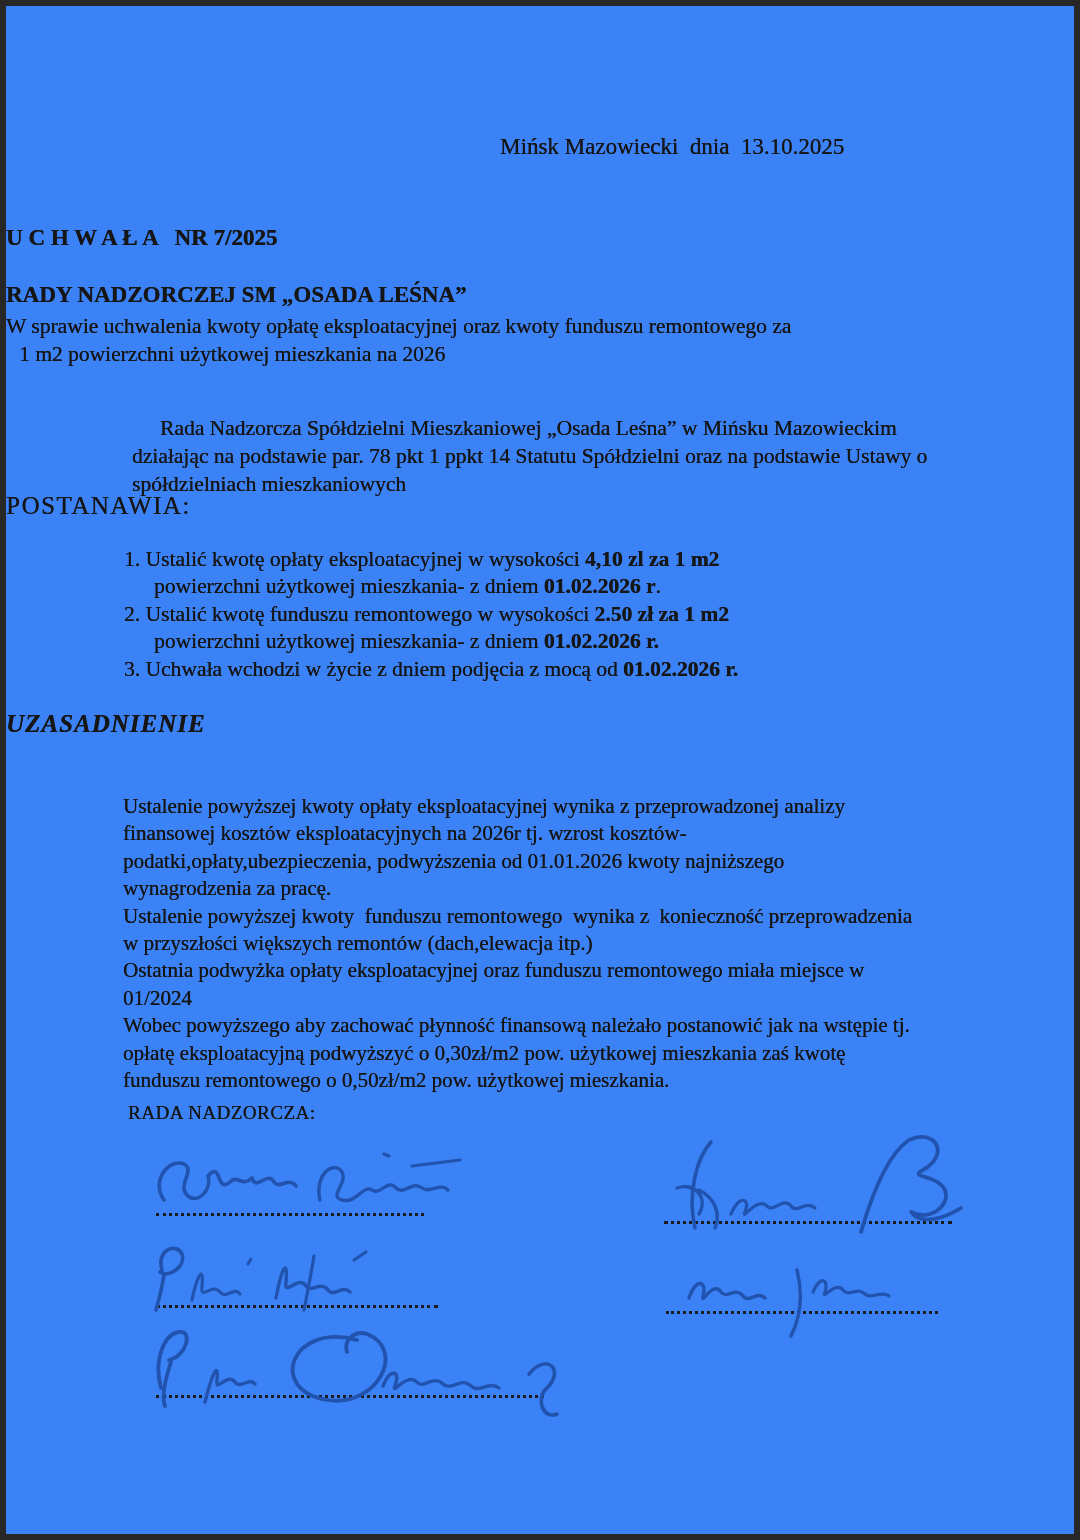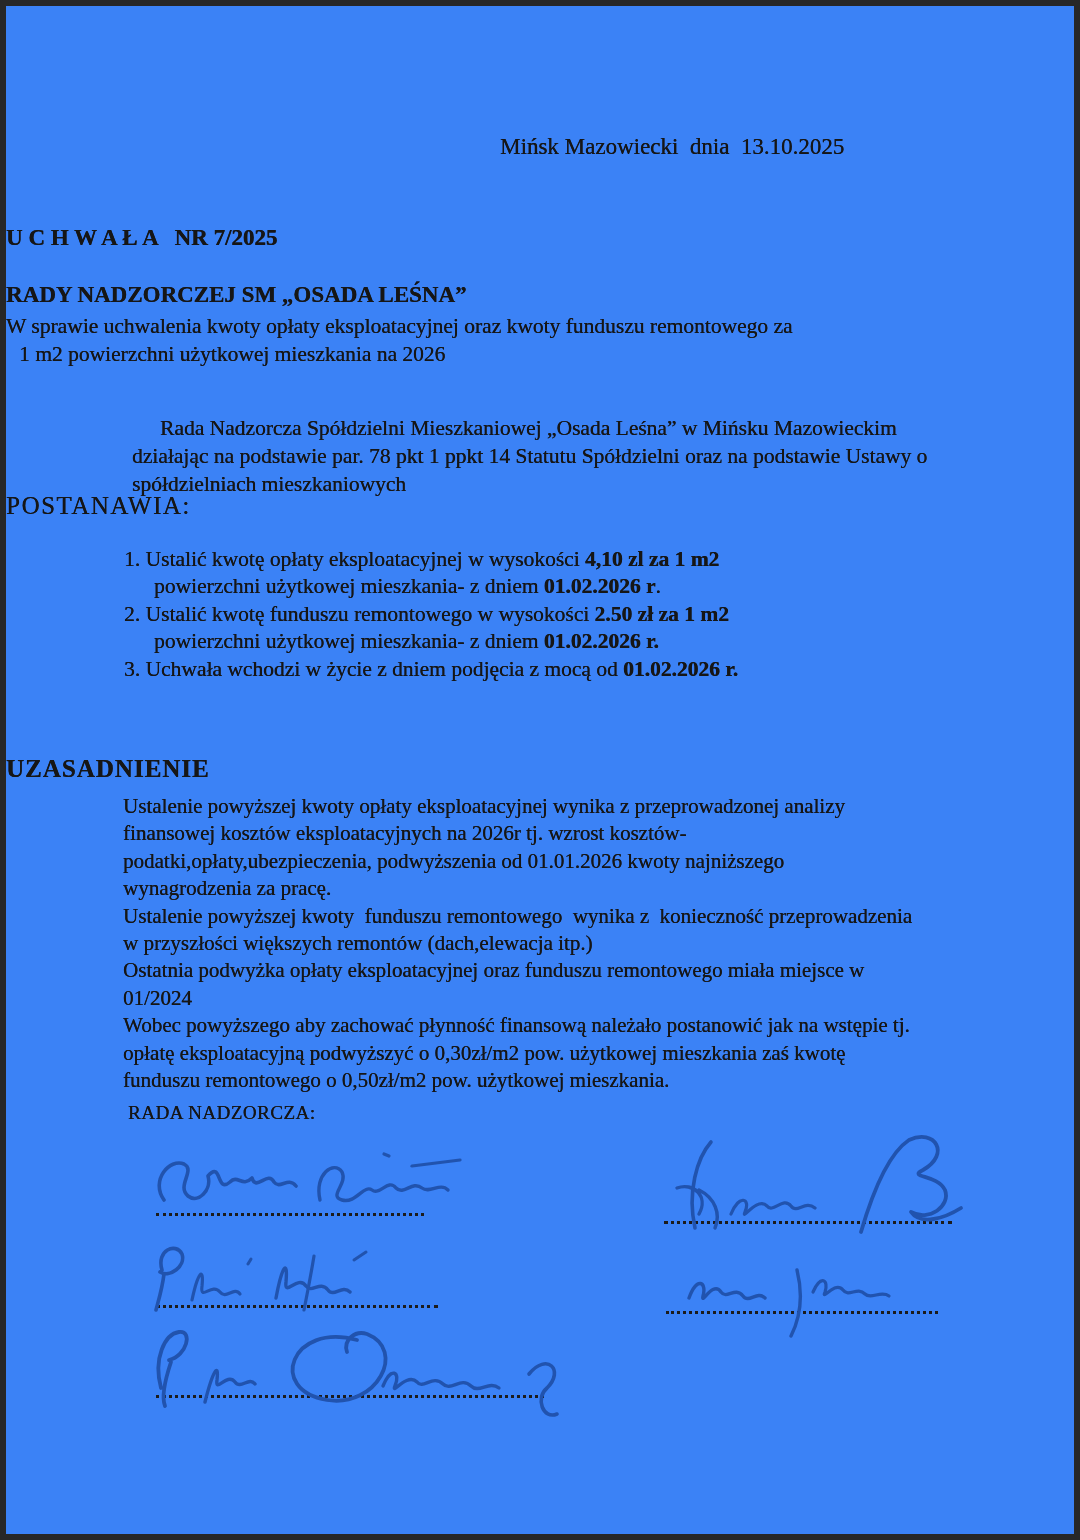--- a/index.html
+++ b/index.html
@@ -38,21 +38,21 @@
 
   .resolutions{
     position:absolute; left:118px; top:540px; width:870px;
     font-size:21.5px; line-height:27.4px;
   }
   .res-line{ white-space:pre-wrap; }
   .res-line .b{ font-weight:bold; }
   .res-line.indent{ padding-left:30px; }
 
   .justif-heading{
-    top:749px; font-size:25px; font-weight:bold; letter-spacing:1px;
+    top:704px; font-size:25px; font-weight:bold; letter-spacing:1px;font-style:italic;
   }
   .justification{
     position:absolute; left:117px; top:787px; width:880px;
     font-size:21px; line-height:27.4px;
   }
   .board-heading{
     position:absolute; left:122px; top:1096px;
     font-size:19px; letter-spacing:0.5px;
   }
 
@@ -68,21 +68,21 @@
 </head>
 <body>
 
 <div class="page">
 
   <div class="date-line txt pre">Mińsk Mazowiecki  dnia  13.10.2025</div>
 
   <div class="center title-1 txt pre">U C H W A Ł A   NR 7/2025</div>
   <div class="center title-2 txt pre">RADY NADZORCZEJ SM „OSADA LEŚNA”</div>
 
-  <div class="center subject-1 txt">W sprawie uchwalenia kwoty opłaty eksploatacyjnej oraz kwoty funduszu remontowego za</div>
+  <div class="center subject-1 txt">W sprawie uchwalenia kwoty opłatę eksploatacyjnej oraz kwoty funduszu remontowego za</div>
   <div class="center subject-2 txt">1 m2 powierzchni użytkowej mieszkania na 2026</div>
 
   <div class="preamble txt">
     <div class="l1">Rada Nadzorcza Spółdzielni Mieszkaniowej „Osada Leśna” w Mińsku Mazowieckim</div>
     <div>działając na podstawie par. 78 pkt 1 ppkt 14 Statutu Spółdzielni oraz na podstawie Ustawy o</div>
     <div>spółdzielniach mieszkaniowych</div>
   </div>
 
   <div class="center resolves-heading txt">POSTANAWIA:</div>
 

